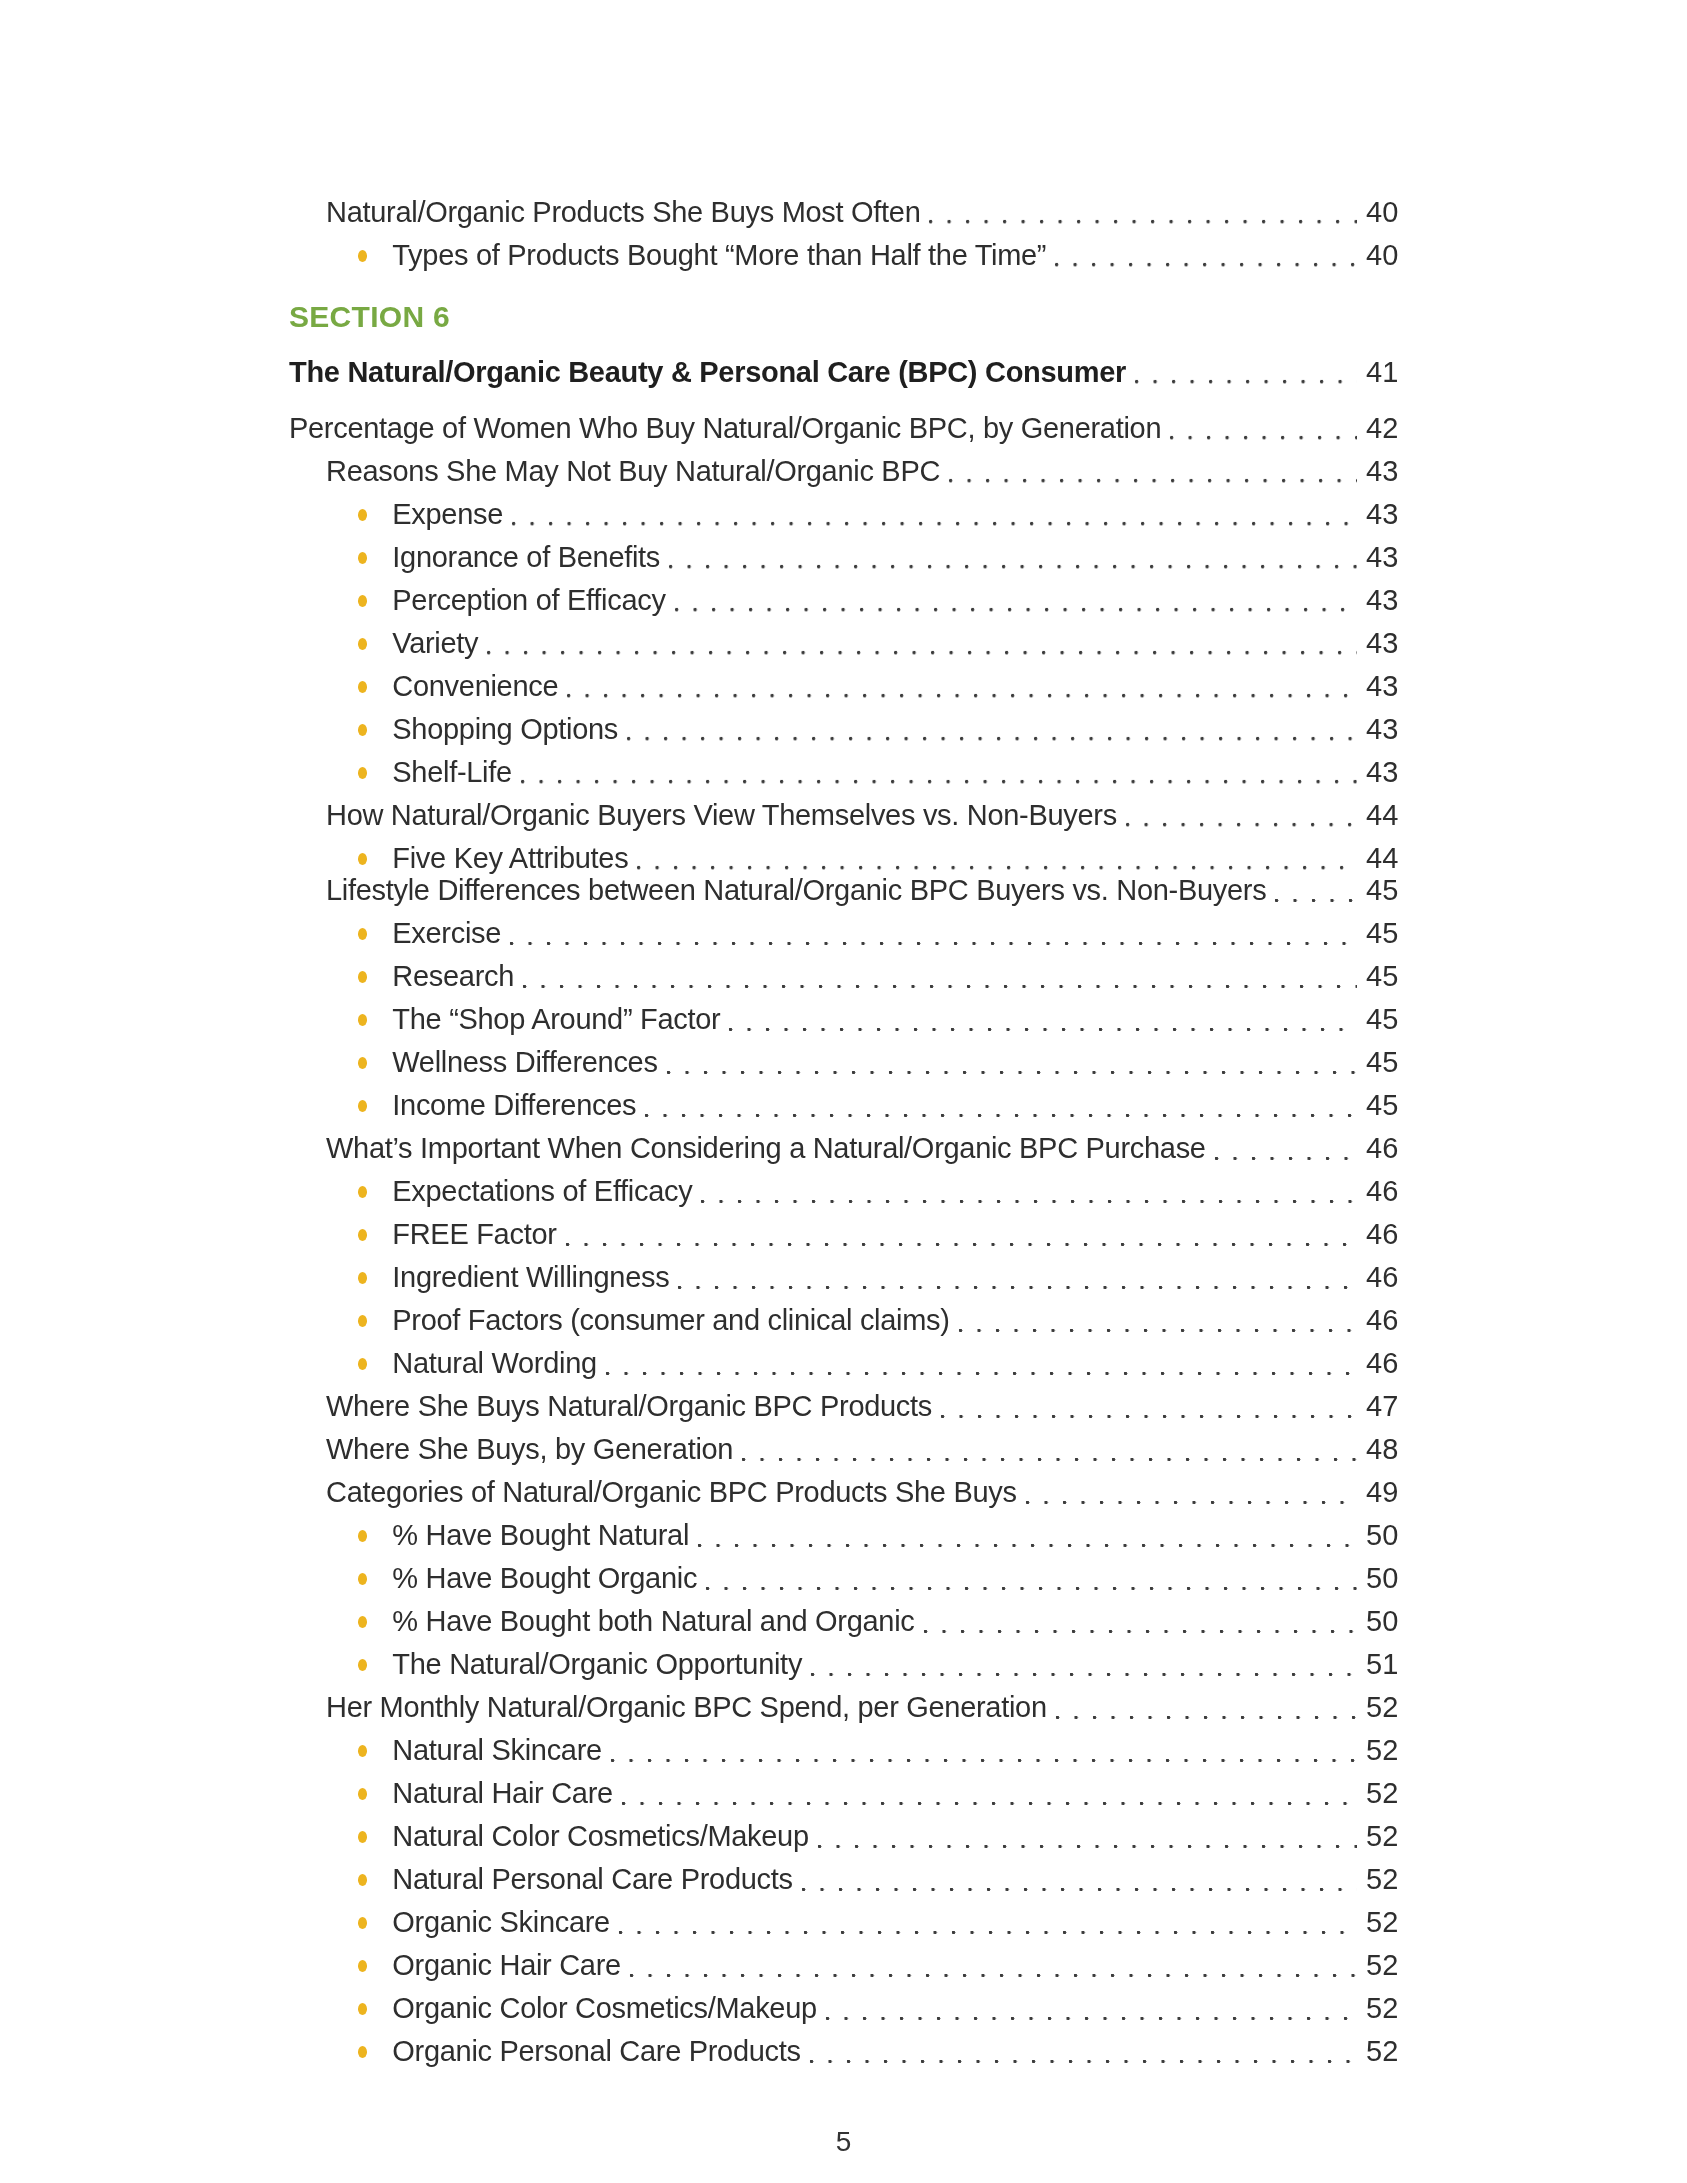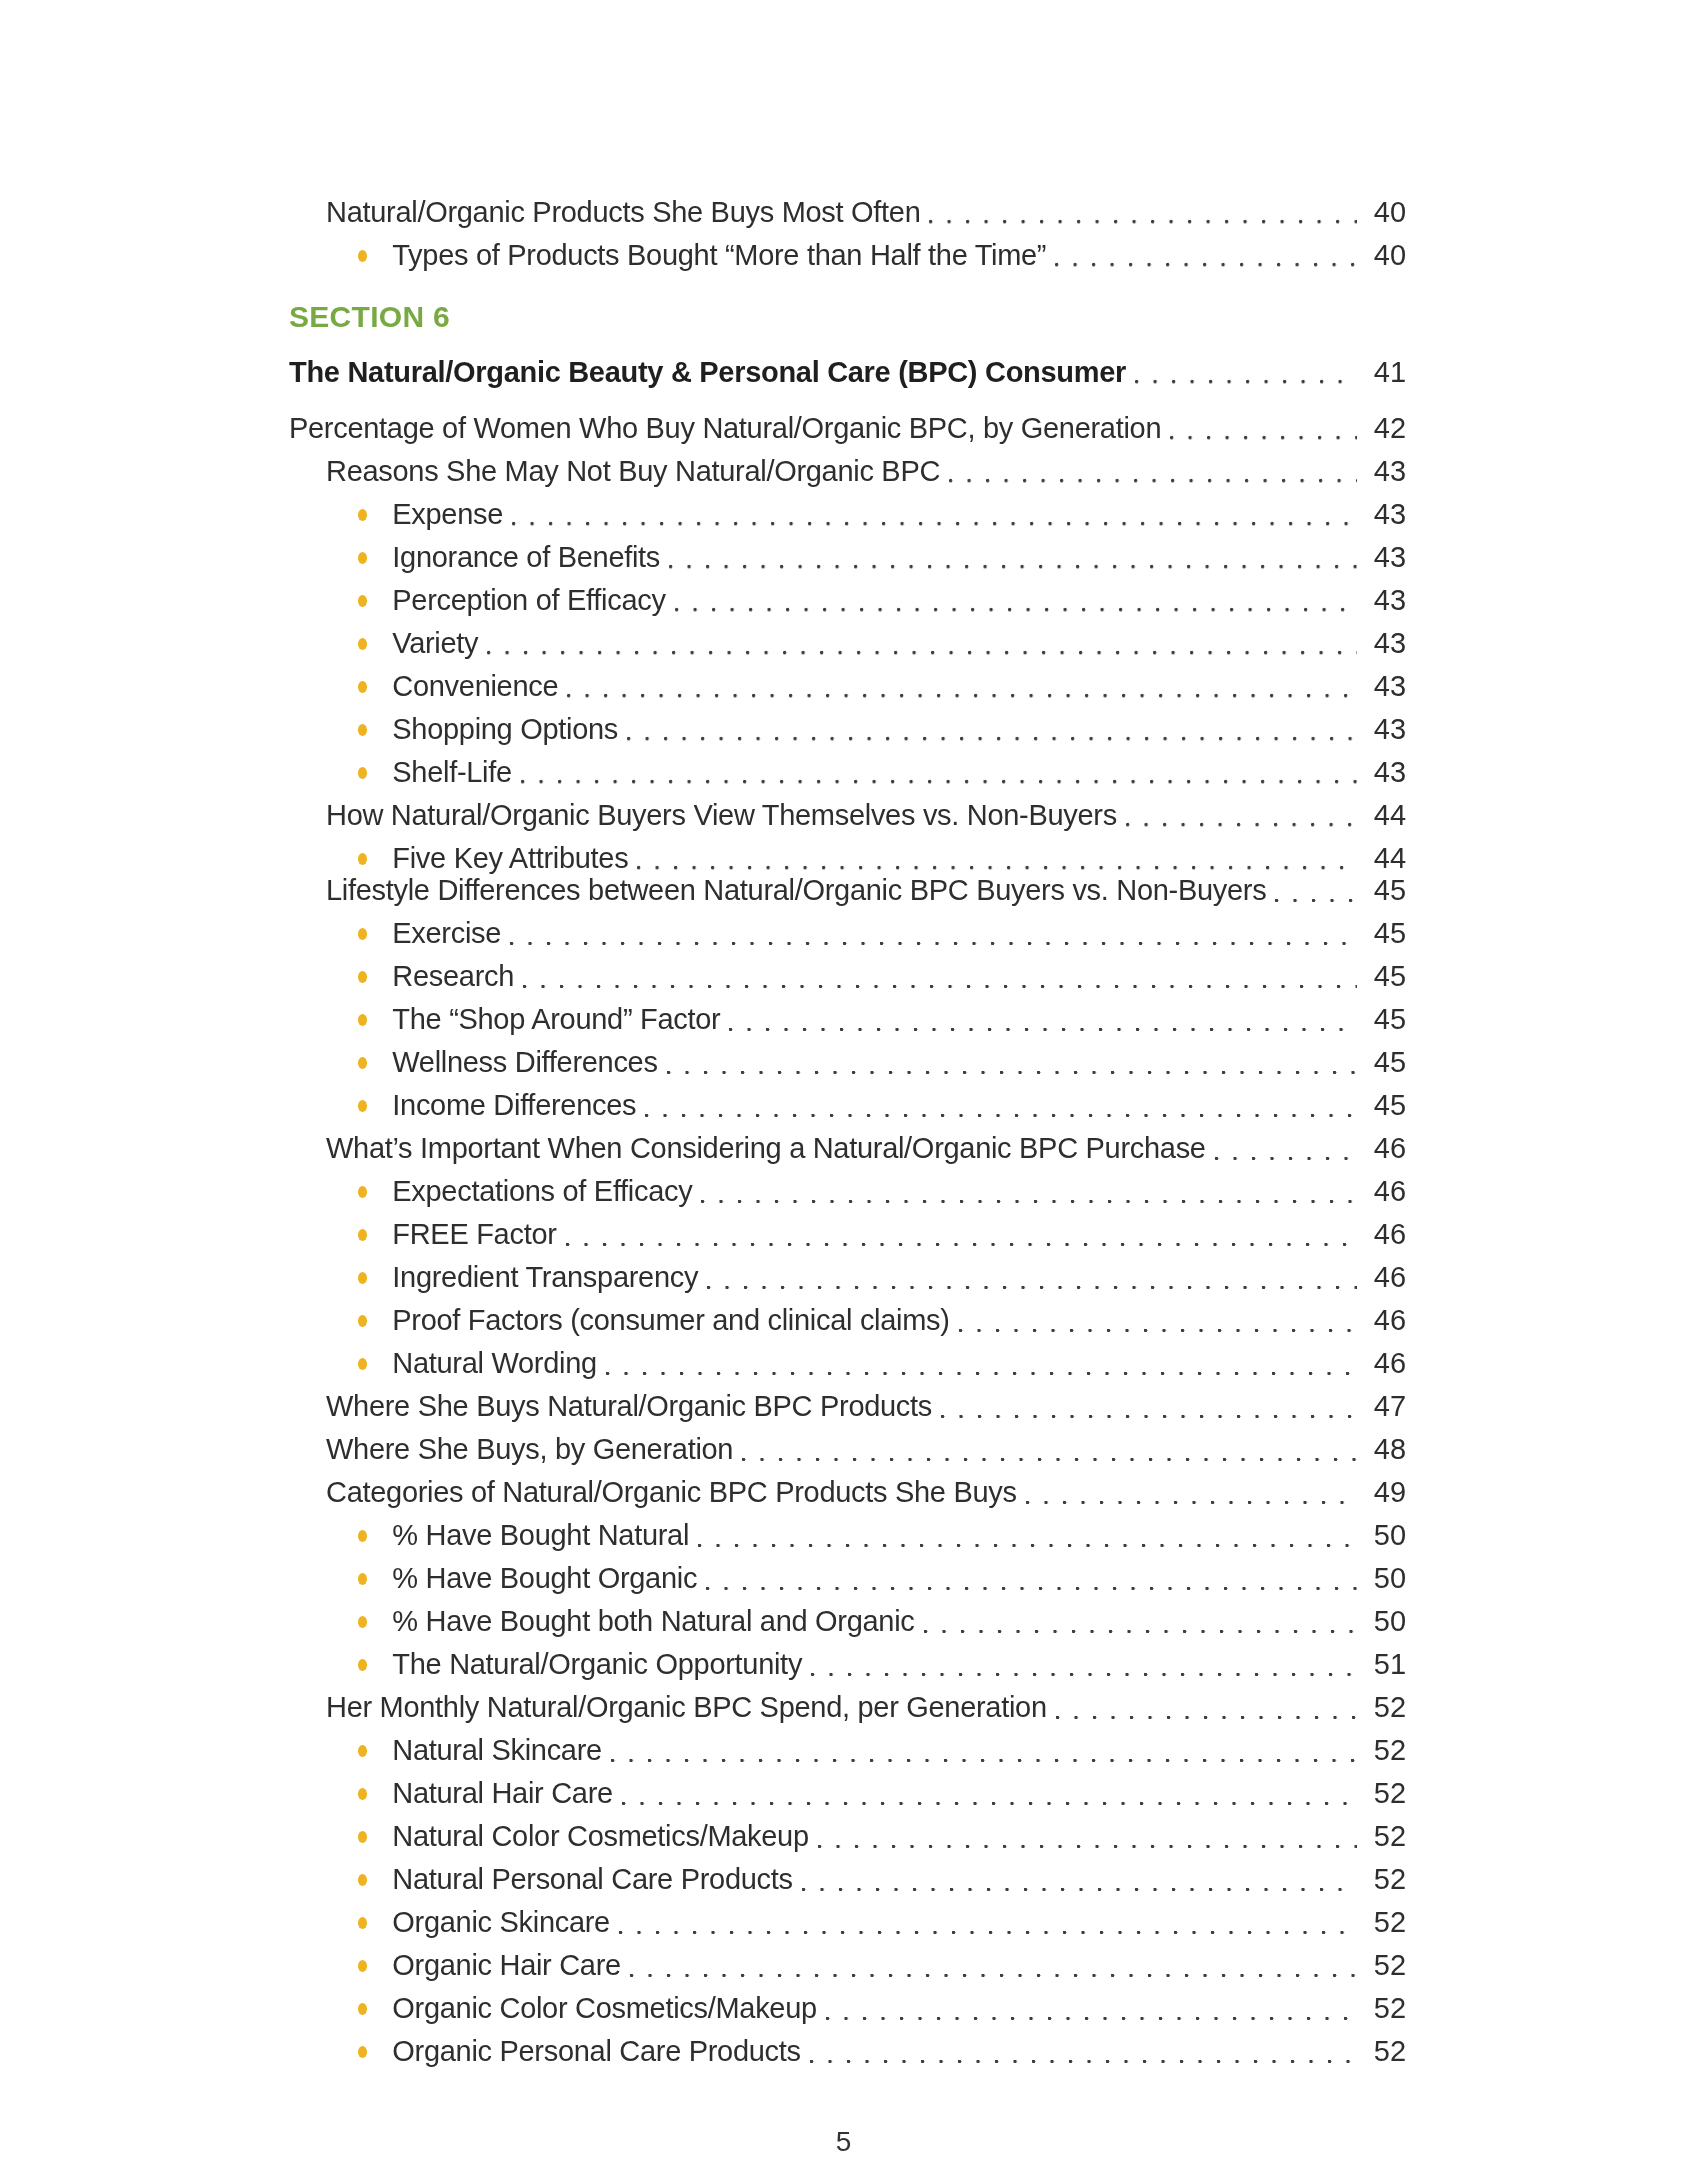--- a/index.html
+++ b/index.html
@@ -62,21 +62,21 @@
     align-self: flex-end;
     margin: 0 9.3px 9.3px 8px;
     background-image: radial-gradient(circle at 2.6px 2.6px, #3b3b3b 1.5px, rgba(0,0,0,0) 2px);
     background-size: 18.5px 5.3px;
     background-repeat: repeat-x;
     background-position: left center;
   }
   .num {
     flex: 0 0 auto;
     min-width: 48px;
-    text-align: center;
+    text-align: left;
     letter-spacing: 0;
   }
   .footer-pagenum {
     position: absolute;
     left: 0;
     right: 0;
     top: 2126px;
     text-align: center;
     font-size: 28px;
     color: #333333;
@@ -216,21 +216,21 @@
         <span class="num">46</span>
       </div>
       <div class="row bullet">
         <span class="dot"></span>
         <span class="txt">FREE Factor</span>
         <span class="leader"></span>
         <span class="num">46</span>
       </div>
       <div class="row bullet">
         <span class="dot"></span>
-        <span class="txt">Ingredient Transparency</span>
+        <span class="txt">Ingredient Willingness</span>
         <span class="leader"></span>
         <span class="num">46</span>
       </div>
       <div class="row bullet">
         <span class="dot"></span>
         <span class="txt">Proof Factors (consumer and clinical claims)</span>
         <span class="leader"></span>
         <span class="num">46</span>
       </div>
       <div class="row bullet">

